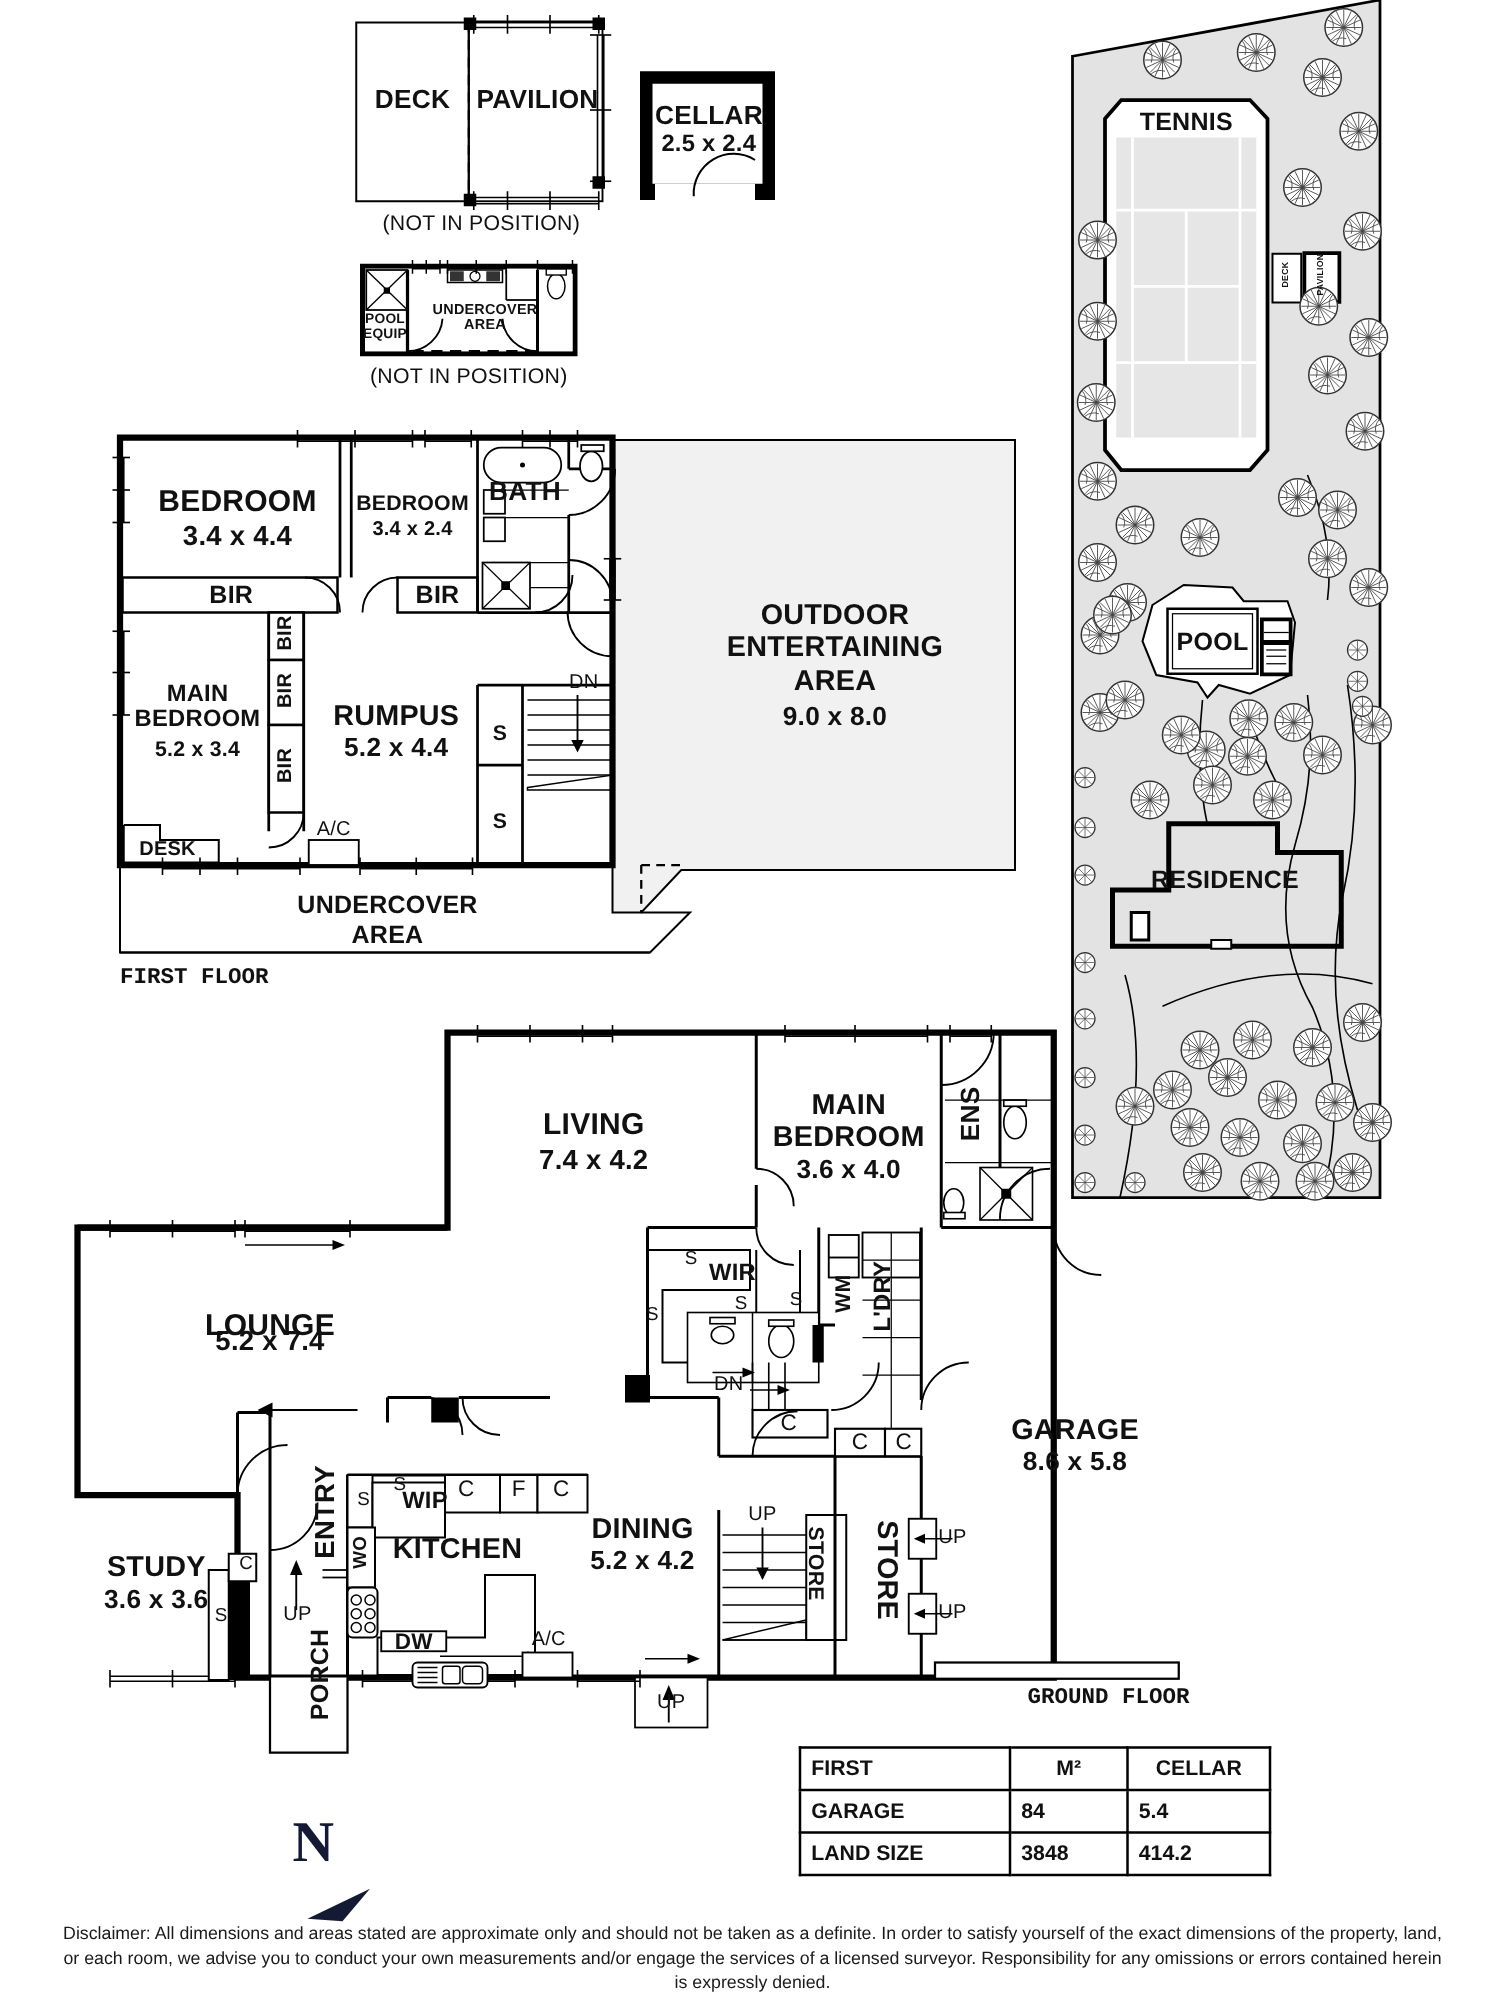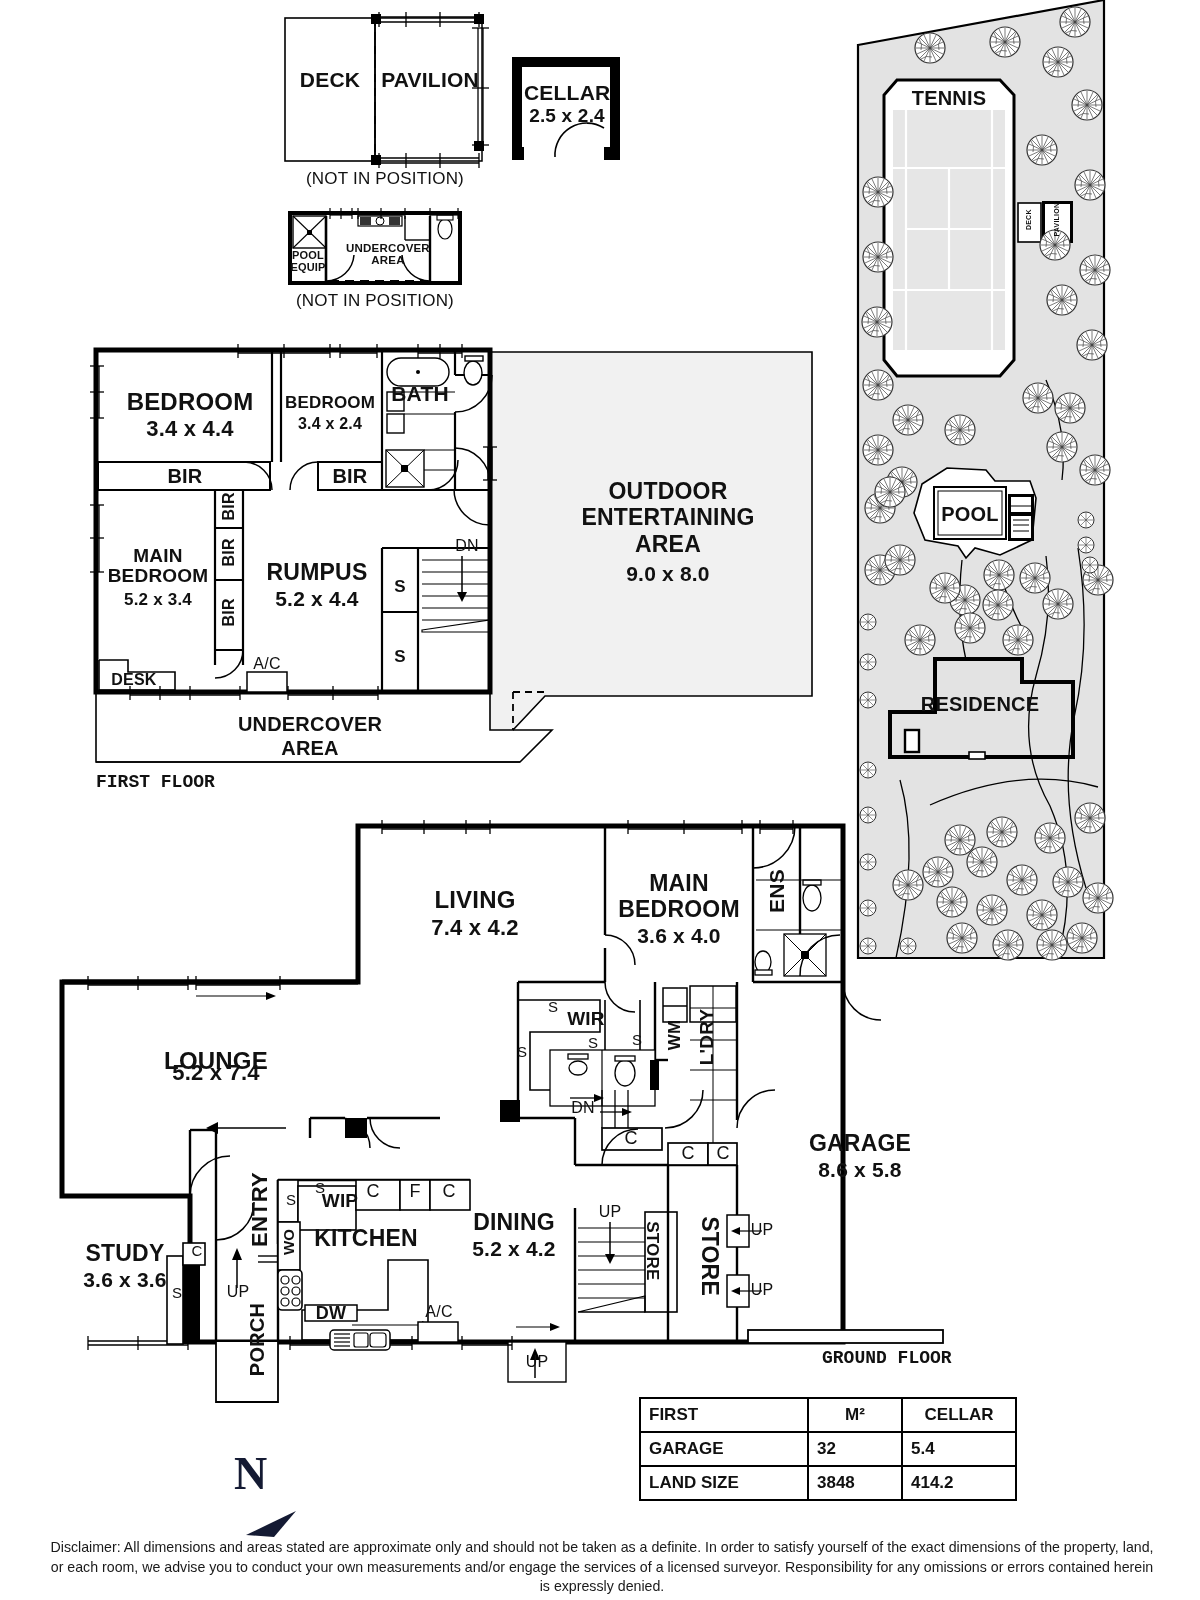--- a/index.html
+++ b/index.html
@@ -797,21 +797,21 @@
 
   <table class="legend">
     <tbody>
         <tr>
       <th class="lcell">FIRST</th>
       <th class="m2">M²</th>
       <th class="sq">CELLAR</th>
     </tr>
     <tr>
       <td class="lcell">GARAGE</td>
-      <td class="m2">32</td>
+      <td class="m2">84</td>
       <td class="sq">5.4</td>
     </tr>
     <tr>
       <td class="lcell">LAND SIZE</td>
       <td class="m2">3848</td>
       <td class="sq">414.2</td>
     </tr>
   </tbody>
     </table>
 

